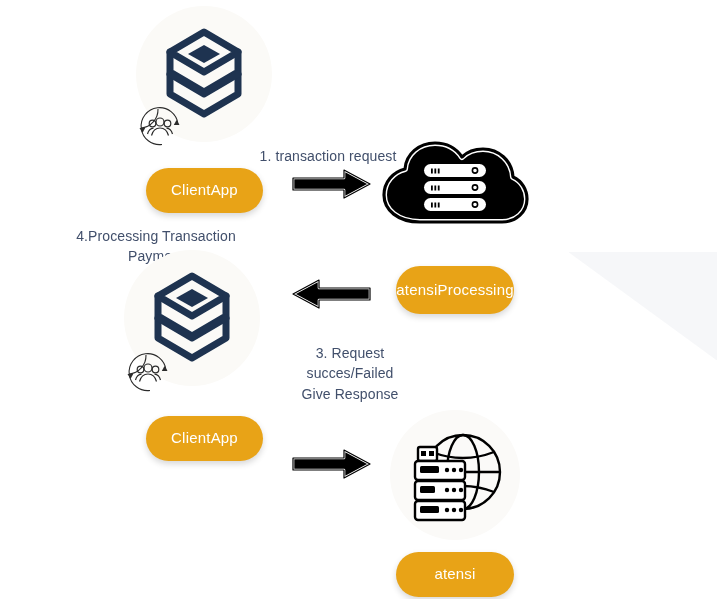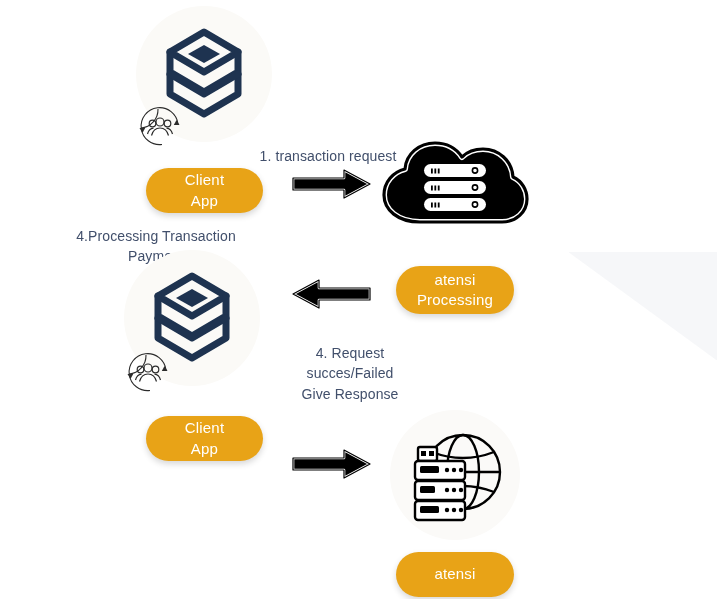--- a/index.html
+++ b/index.html
@@ -48,21 +48,21 @@
   
   .users-badge { position: absolute; }
 
   
   .pill {
     position: absolute;
     background: #e8a317;
     color: #ffffff;
     border-radius: 26px;
     display: flex;
-    flex-direction: column;
+    flex-direction: row;
     align-items: center;
     justify-content: center;
     text-align: center;
     line-height: 1.34;
     font-size: 15px;
     letter-spacing: .2px;
     box-shadow: 0 3px 6px rgba(0,0,0,0.16);
     box-sizing: border-box;
     border: none;
     padding: 0;
@@ -231,21 +231,21 @@
       <path d="M80 11 L29 11 L29 3 L3 17 L29 31 L29 23 L80 23 Z" fill="#000000" stroke="#ffffff" stroke-width="2.6" stroke-linejoin="round"></path>
       <path d="M80 11 L29 11 L29 3 L3 17 L29 31 L29 23 L80 23 Z" fill="none" stroke="#000000" stroke-width="1.2" stroke-linejoin="round"></path>
     </svg>
   </div>
 
   <button class="pill" style="left:396px; top:266px; width:118px; height:48px;">
     <span>atensi</span>
     <span>Processing</span>
   </button>
 
-  <div class="caption center" style="left:272px; top:343px; width:156px;">4. Request succes/Failed
+  <div class="caption center" style="left:272px; top:343px; width:156px;">3. Request succes/Failed
 Give Response</div>
 
 
   <button class="pill" style="left:146px; top:416px; width:117px; height:45px;">
     <span>Client</span>
     <span>App</span>
   </button>
 
 
   <div class="arrow" style="left:290px; top:447px; width:83px; height:34px;">

